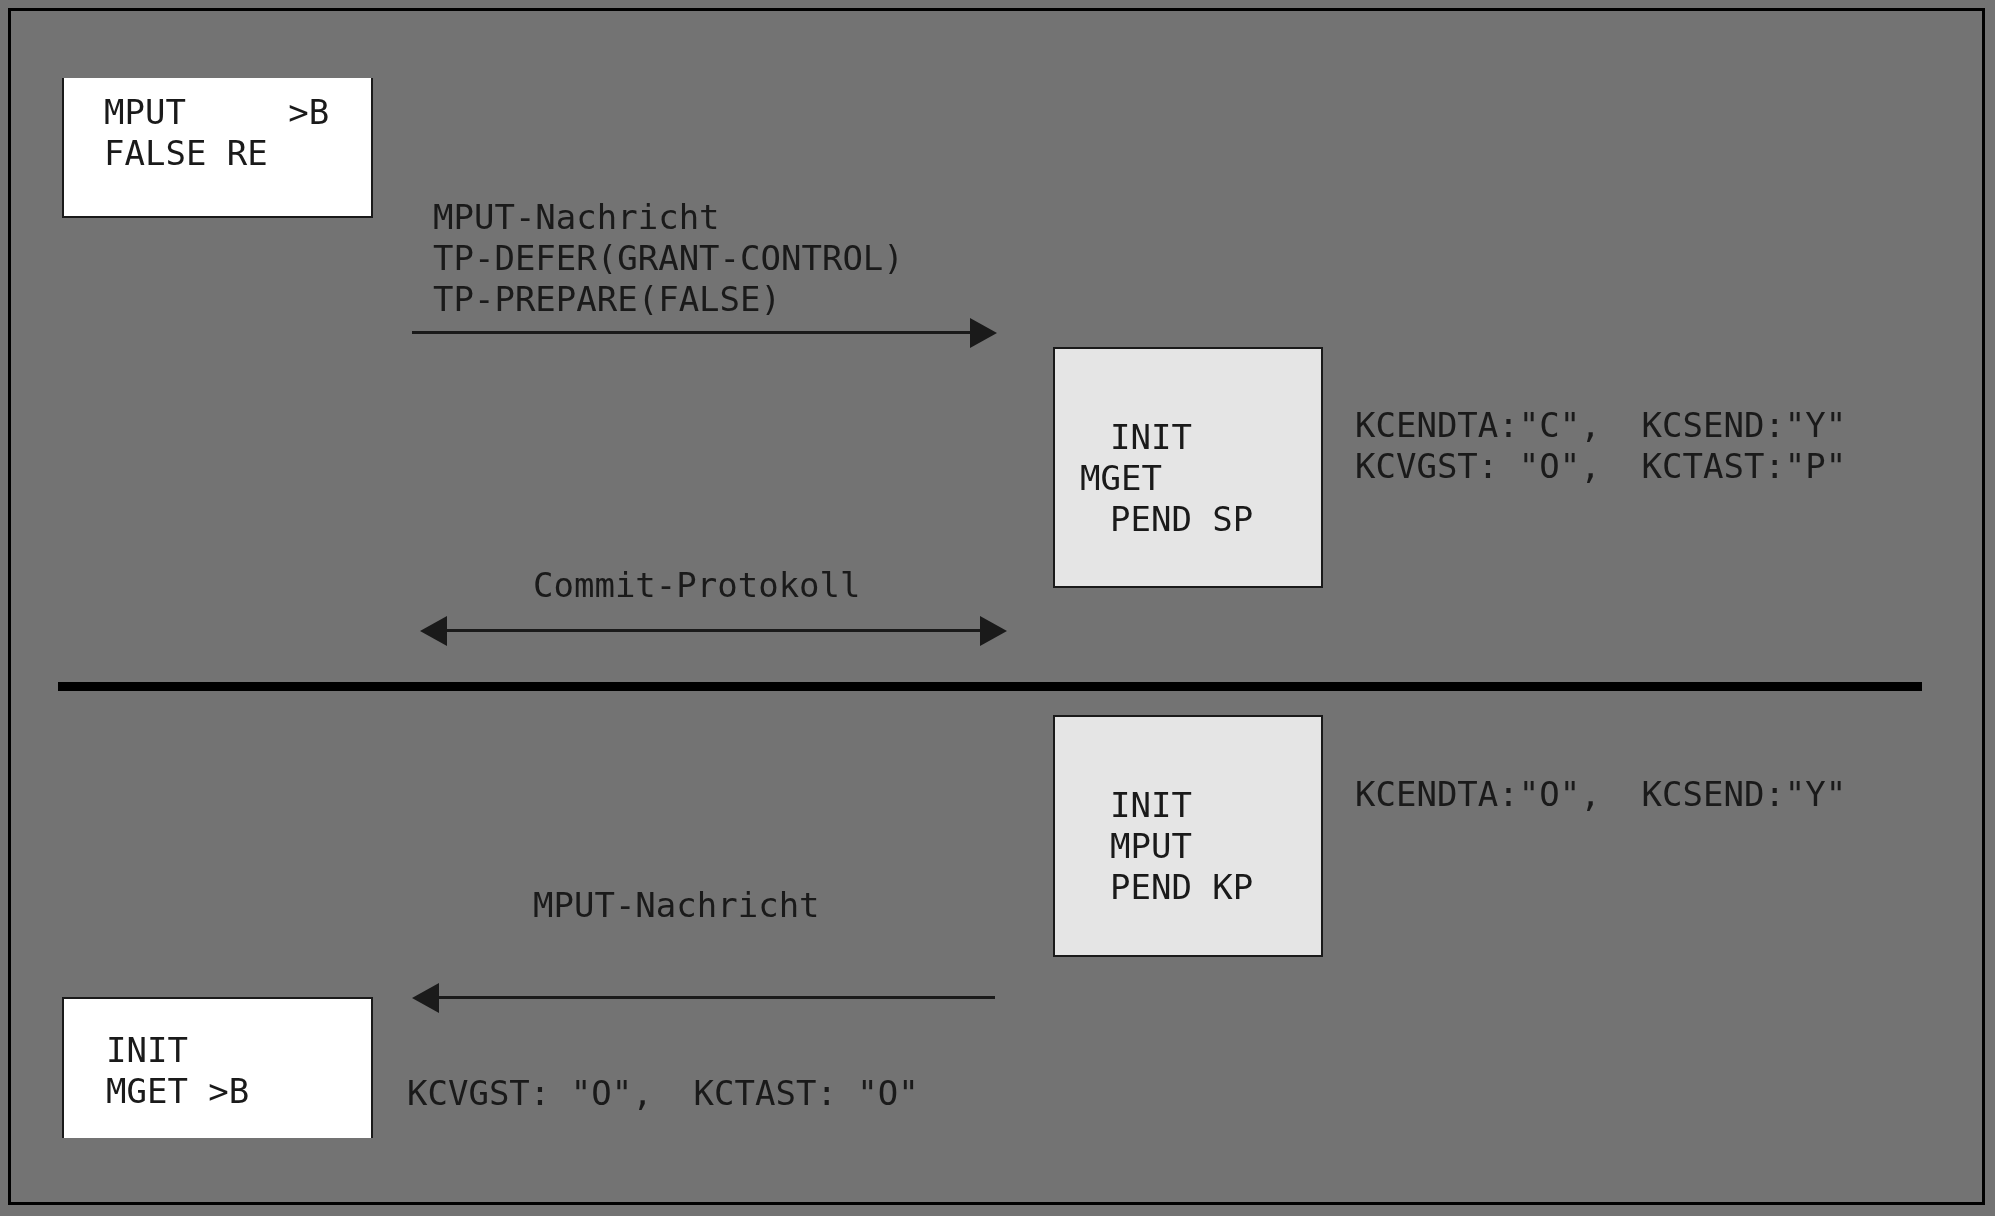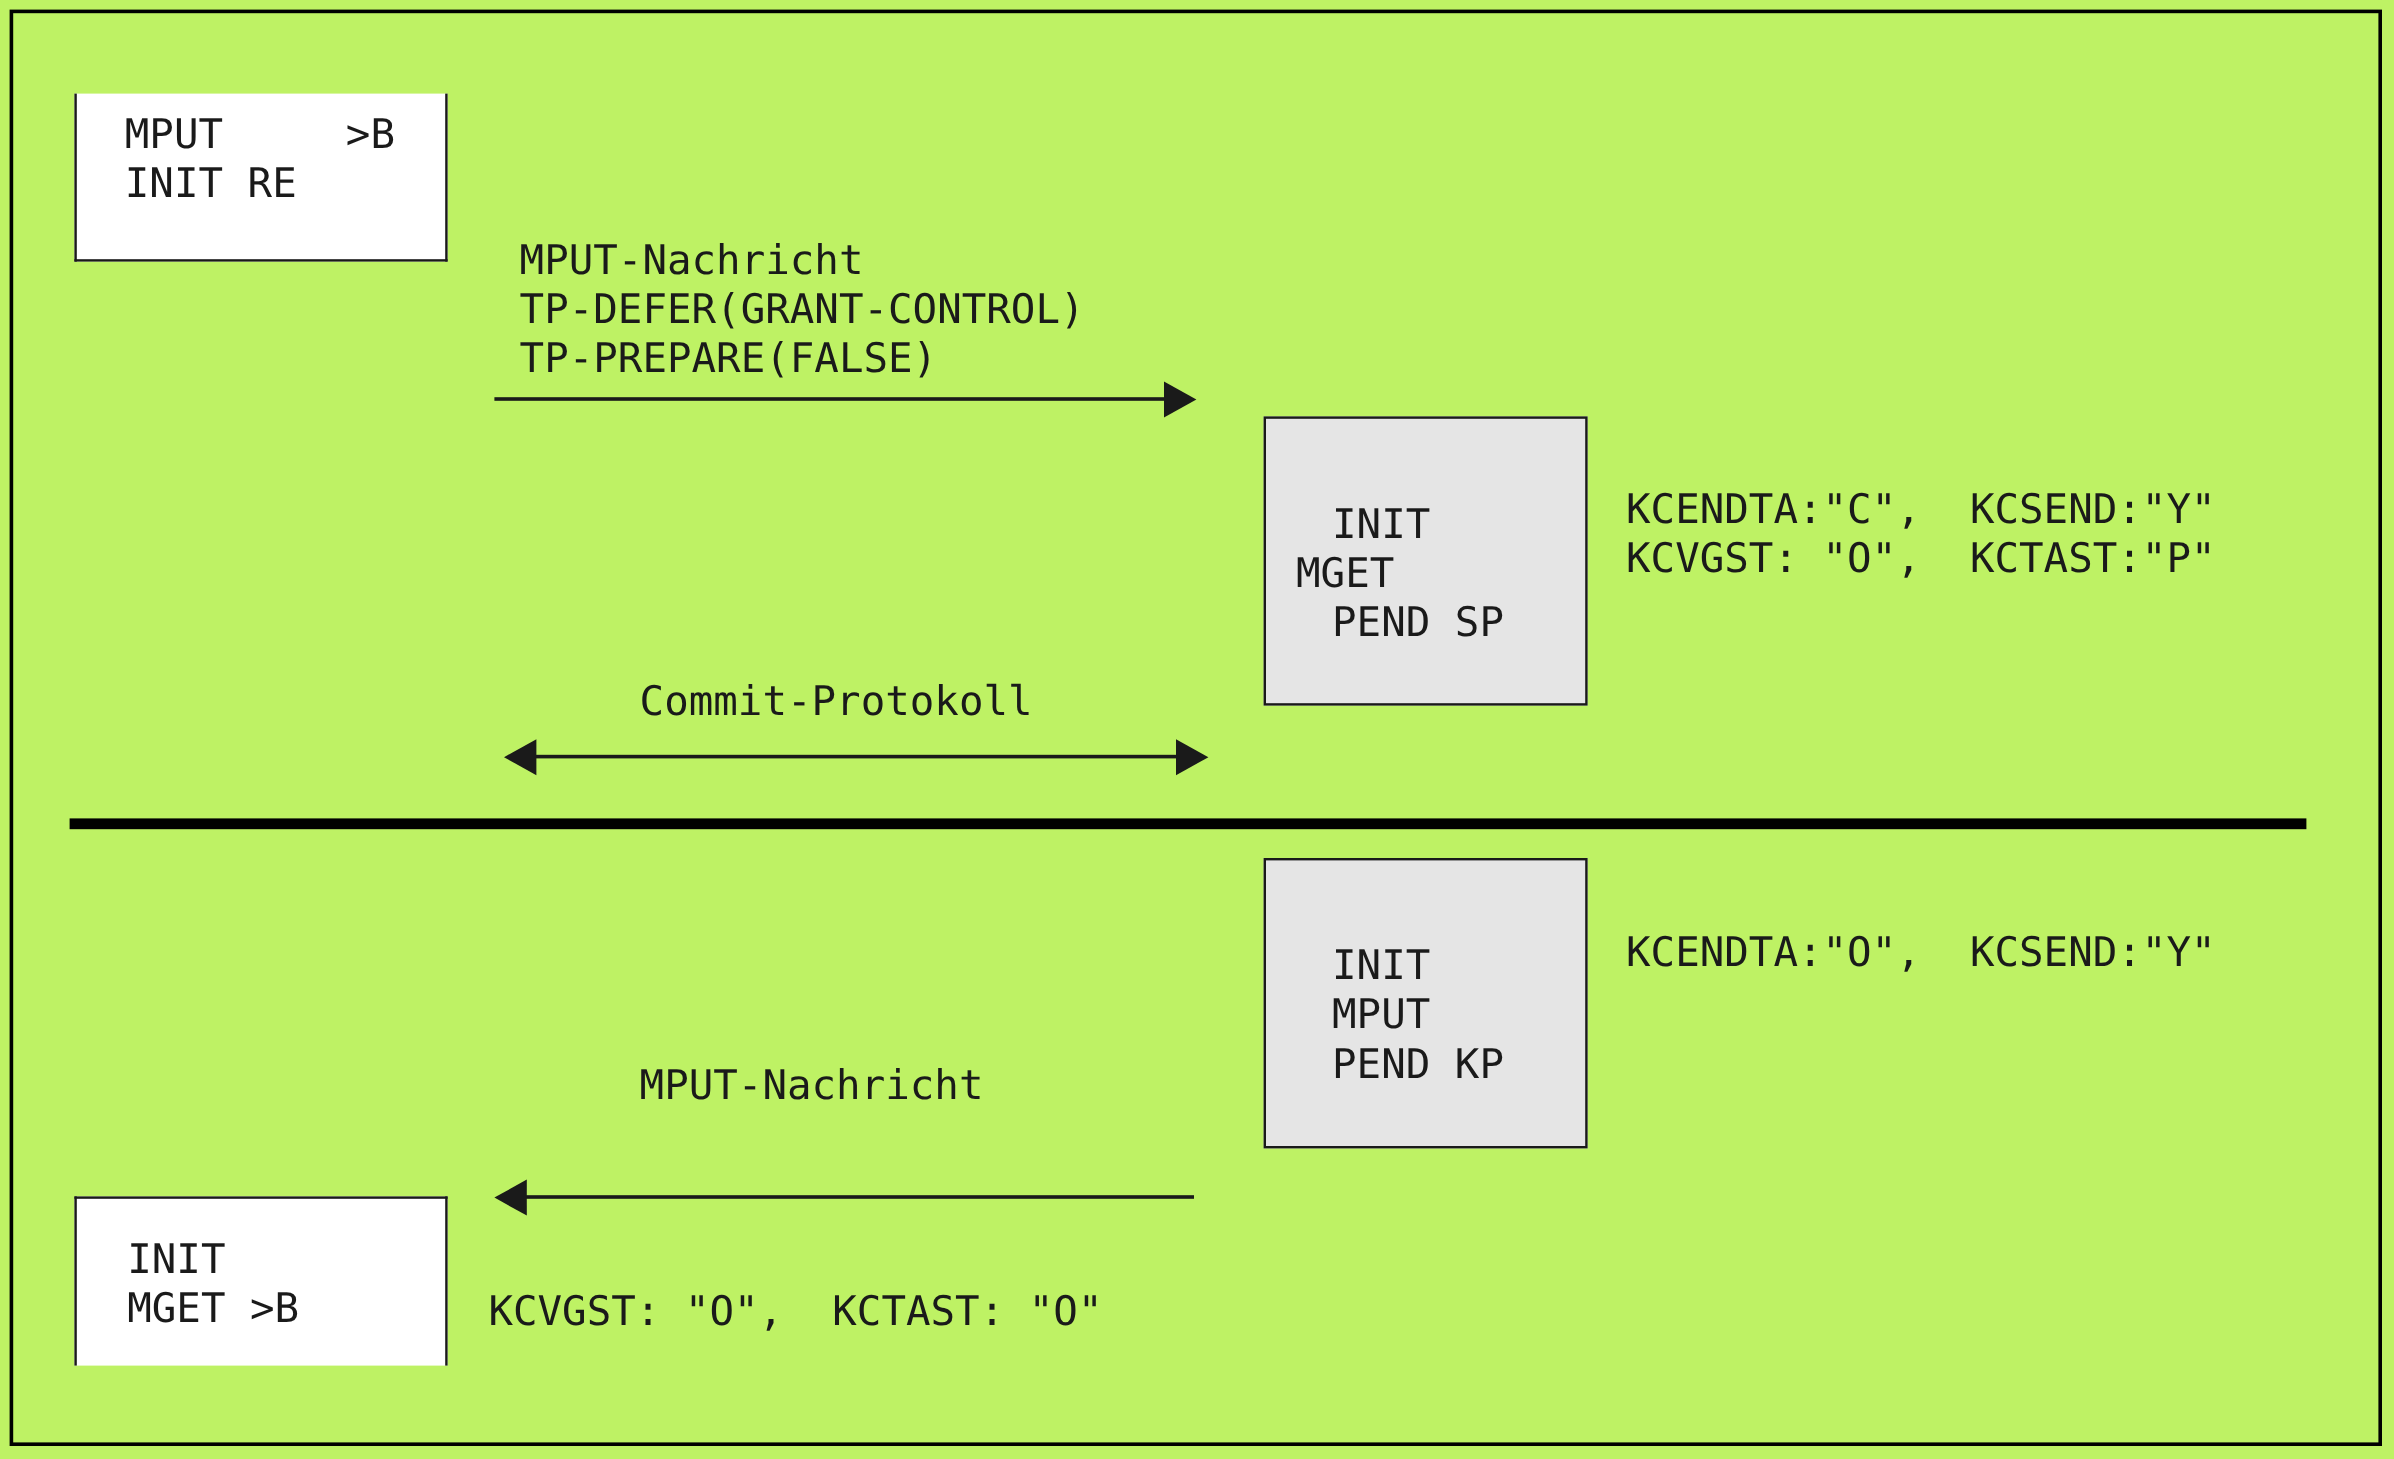--- a/index.html
+++ b/index.html
@@ -4,21 +4,21 @@
 <style>
   html, body {
     margin: 0;
     padding: 0;
     background: #ffffff;
   }
   .canvas {
     position: relative;
     width: 1995px;
     height: 1216px;
-    background: #bef264;
+    background: #737373;
     font-family: "DejaVu Sans Mono", "Liberation Mono", monospace;
     color: #1a1a1a;
     overflow: hidden;
   }
   .frame {
     position: absolute;
     left: 8px; top: 8px;
     width: 1971px; height: 1191px;
     border: 3px solid #000000;
   }
@@ -76,21 +76,21 @@
 </style>
 </head>
 <body>
 
 <div class="canvas">
 
   <div class="frame"></div>
 
   <div class="openbox open-top" style="left:62px; top:78px; width:311px; height:140px;"></div>
   <div class="txt" style="left:104px; top:92px;">MPUT     &gt;B</div>
-  <div class="txt" style="left:104px; top:133px;">INIT RE</div>
+  <div class="txt" style="left:104px; top:133px;">FALSE RE</div>
 
   <div class="txt" style="left:433px; top:197px;">MPUT-Nachricht</div>
   <div class="txt" style="left:433px; top:238px;">TP-DEFER(GRANT-CONTROL)</div>
   <div class="txt" style="left:433px; top:279px;">TP-PREPARE(FALSE)</div>
 
   <div class="hline" style="left:412px; top:331px; width:560px;"></div>
   <div class="head-right" style="left:970px; top:318px;"></div>
 
   <div class="statebox" style="left:1053px; top:347px; width:270px; height:241px;"></div>
   <div class="txt" style="left:1110px; top:417px;">INIT</div>

